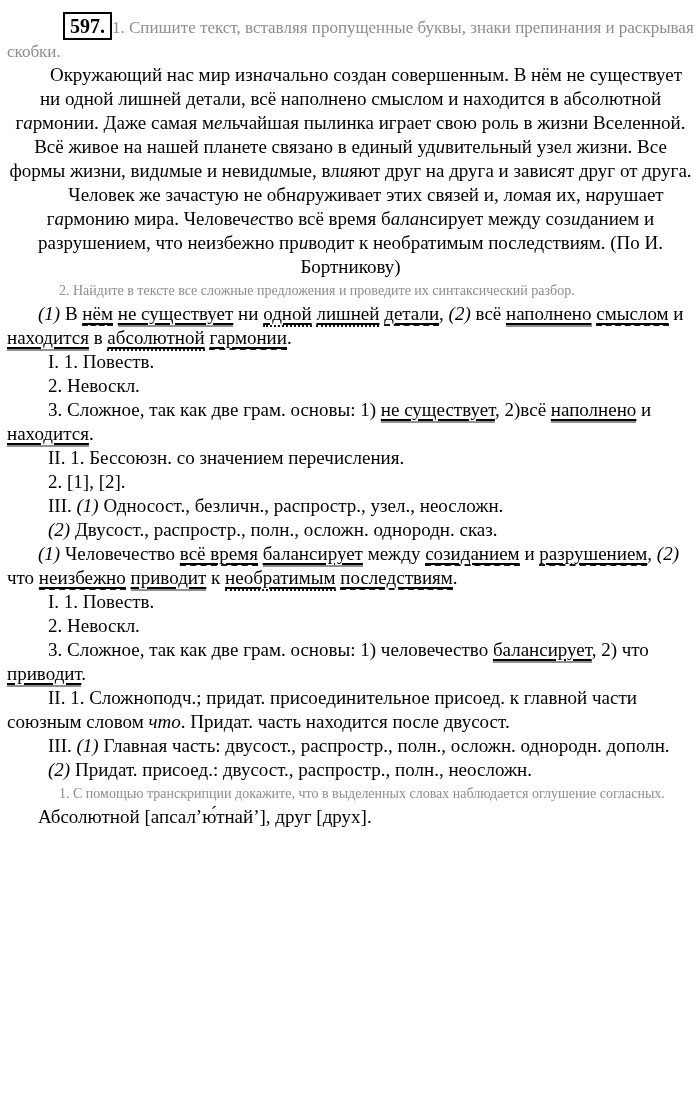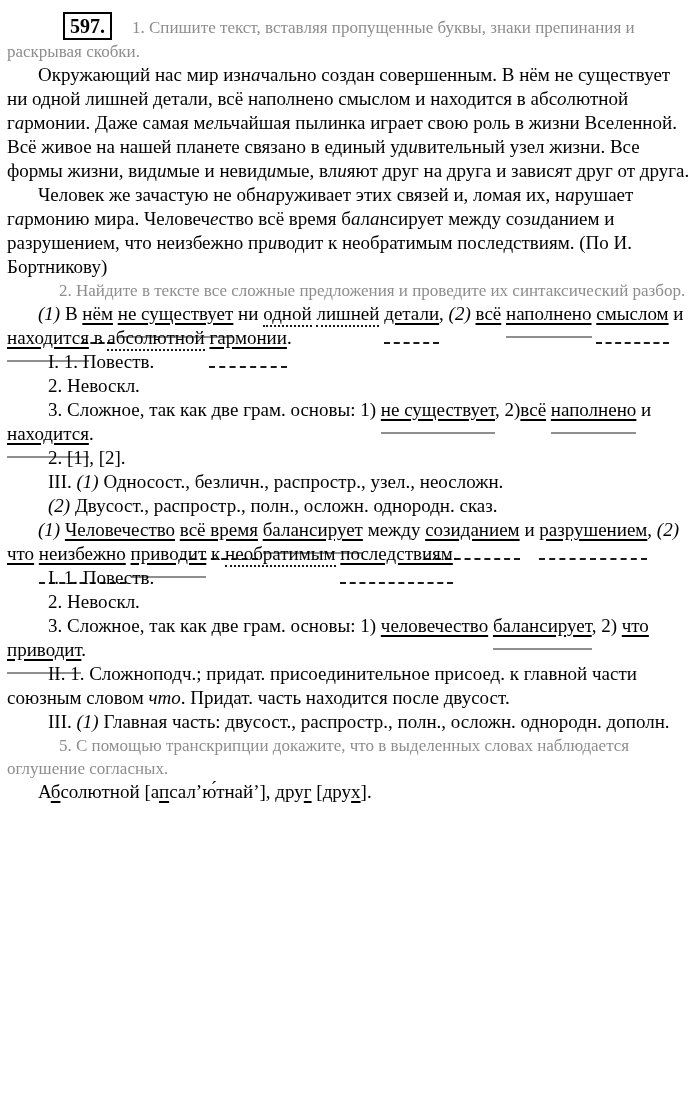--- a/index.html
+++ b/index.html
@@ -9,54 +9,56 @@
     box-sizing:border-box;
   }
   .doc{
     box-sizing:border-box;width:700px;height:1102px;
     padding:12px 6px 0 7px;
     font-size:19px;line-height:24px;
   }
   .doc p{margin:0;}
   
   .task1{color:#8d8d8d;font-size:17px;line-height:23px;text-indent:56px;margin-bottom:10px;}
-  .task{color:#8d8d8d;font-size:17px;line-height:23px;text-indent:52px;margin-bottom:6px;}
-  .para{text-indent:31px;margin-bottom:8px;text-align:left;}
+  .task{color:#8d8d8d;font-size:14px;line-height:23px;text-indent:52px;margin-bottom:6px;}
+  .para{text-indent:31px;margin-bottom:8px;text-align:center;}
   .sent{text-indent:31px;margin-bottom:8px;}
   .item{text-indent:41px;margin-bottom:8px;}
   
   .seg{white-space:pre-wrap;}
   .it{font-style:italic;}
-  .u{text-decoration:underline;text-underline-offset:3px;text-decoration-thickness:1.5px;}
-  .uu{text-decoration:underline;text-underline-offset:3px;text-decoration-thickness:1.5px;border-bottom:2px solid #8f8f8f;padding-bottom:12px;}
-  .ud{text-decoration:underline;text-underline-offset:3px;text-decoration-thickness:1.5px;border-bottom:2px dashed #1a1a1a;padding-bottom:18px;}
-  .ut{text-underline-offset:3px;text-decoration-thickness:1.5px;border-bottom:2px dotted #1a1a1a;padding-bottom:1px;margin-top:24px;}
+  .u{text-underline-offset:3px;text-decoration-thickness:1.5px;}
+  .uu{text-decoration:underline;text-underline-offset:3px;text-decoration-thickness:1.5px;border-bottom:2px solid #8f8f8f;padding-bottom:1px;}
+  .ud{text-decoration:underline;text-underline-offset:3px;text-decoration-thickness:1.5px;border-bottom:2px dashed #1a1a1a;padding-bottom:0;}
+  .ut{text-decoration:underline;text-underline-offset:3px;text-decoration-thickness:1.5px;border-bottom:2px dotted #1a1a1a;padding-bottom:1px;margin-top:24px;}
   .numbox{
-    display:inline-block;border:2px solid #000;padding:0 5px;margin-right:20px;
+    display:inline-block;border:2px solid #000;padding:0 5px;margin-right:0;
     font-weight:bold;color:#000;font-size:20px;line-height:24px;text-indent:0;
   }
 </style>
 </head>
 <body>
 
 <div class="doc">
   <div id="blocks-root">
       <p class="task1"><span class="numbox">597.</span><span class="seg">1. Спишите текст, вставляя пропущенные буквы, знаки препинания и раскрывая скобки.</span></p>
       <p class="para"><span class="seg">Окружающий нас мир изн</span><span class="seg it">а</span><span class="seg">чально создан совершенным. В нём не существует ни одной лишней детали, всё наполнено смыслом и находится в абс</span><span class="seg it">о</span><span class="seg">лютной г</span><span class="seg it">а</span><span class="seg">рмонии. Даже самая м</span><span class="seg it">е</span><span class="seg">льчайшая пылинка играет свою роль в жизни Вселенной. Всё живое на нашей планете связано в единый уд</span><span class="seg it">и</span><span class="seg">вительный узел жизни. Все формы жизни, вид</span><span class="seg it">и</span><span class="seg">мые и невид</span><span class="seg it">и</span><span class="seg">мые, вл</span><span class="seg it">и</span><span class="seg">яют друг на друга и завис</span><span class="seg it">я</span><span class="seg">т друг от друга.</span></p>
       <p class="para"><span class="seg">Человек же зачастую не обн</span><span class="seg it">а</span><span class="seg">руживает этих связей и, л</span><span class="seg it">о</span><span class="seg">мая их, н</span><span class="seg it">а</span><span class="seg">рушает г</span><span class="seg it">а</span><span class="seg">рмонию мира. Человеч</span><span class="seg it">е</span><span class="seg">ство всё время б</span><span class="seg it">а</span><span class="seg">л</span><span class="seg it">а</span><span class="seg">нсирует между соз</span><span class="seg it">и</span><span class="seg">данием и разрушением, что неизбежно пр</span><span class="seg it">и</span><span class="seg">водит к необратимым последствиям. (По И. Бортникову)</span></p>
       <p class="task"><span class="seg">2. Найдите в тексте все сложные предложения и проведите их синтаксический разбор.</span></p>
       <p class="sent"><span class="seg it">(1)</span><span class="seg"> В </span><span class="seg ud">нём</span><span class="seg"> </span><span class="seg uu">не существует</span><span class="seg"> ни </span><span class="seg ut">одной</span><span class="seg"> </span><span class="seg ut">лишней</span><span class="seg"> </span><span class="seg ud">детали</span><span class="seg">, </span><span class="seg it">(2)</span><span class="seg"> </span><span class="seg u">всё</span><span class="seg"> </span><span class="seg uu">наполнено</span><span class="seg"> </span><span class="seg ud">смыслом</span><span class="seg"> и </span><span class="seg uu">находится</span><span class="seg"> в </span><span class="seg ut">абсолютной</span><span class="seg"> </span><span class="seg ud">гармонии</span><span class="seg">.</span></p>
       <p class="item"><span class="seg">I. 1. Повеств.</span></p>
       <p class="item"><span class="seg">2. Невоскл.</span></p>
       <p class="item"><span class="seg">3. Сложное, так как две грам. основы: 1) </span><span class="seg uu">не существует</span><span class="seg">, 2)</span><span class="seg u">всё</span><span class="seg"> </span><span class="seg uu">наполнено</span><span class="seg"> и </span><span class="seg uu">находится</span><span class="seg">.</span></p>
+      <p class="item"><span class="seg">II. 1. Бессоюзн. со значением перечисления.</span></p>
       <p class="item"><span class="seg">2. [1], [2].</span></p>
       <p class="item"><span class="seg">III. </span><span class="seg it">(1)</span><span class="seg"> Односост., безличн., распростр., узел., неосложн.</span></p>
       <p class="item"><span class="seg it">(2)</span><span class="seg"> Двусост., распростр., полн., осложн. однородн. сказ.</span></p>
       <p class="sent"><span class="seg it">(1)</span><span class="seg"> </span><span class="seg u">Человечество</span><span class="seg"> </span><span class="seg ud">всё время</span><span class="seg"> </span><span class="seg uu">балансирует</span><span class="seg"> между </span><span class="seg ud">созиданием</span><span class="seg"> и </span><span class="seg ud">разрушением</span><span class="seg">, </span><span class="seg it">(2)</span><span class="seg"> </span><span class="seg u">что</span><span class="seg"> </span><span class="seg ud">неизбежно</span><span class="seg"> </span><span class="seg uu">приводит</span><span class="seg"> к </span><span class="seg ut">необратимым</span><span class="seg"> </span><span class="seg ud">последствиям</span><span class="seg">.</span></p>
       <p class="item"><span class="seg">I. 1. Повеств.</span></p>
       <p class="item"><span class="seg">2. Невоскл.</span></p>
       <p class="item"><span class="seg">3. Сложное, так как две грам. основы: 1) </span><span class="seg u">человечество</span><span class="seg"> </span><span class="seg uu">балансирует</span><span class="seg">, 2) </span><span class="seg u">что</span><span class="seg"> </span><span class="seg uu">приводит</span><span class="seg">.</span></p>
       <p class="item"><span class="seg">II. 1. Сложноподч.; придат. присоединительное присоед. к главной части союзным словом </span><span class="seg it">что</span><span class="seg">. Придат. часть находится после двусост.</span></p>
       <p class="item"><span class="seg">III. </span><span class="seg it">(1)</span><span class="seg"> Главная часть: двусост., распростр., полн., осложн. однородн. дополн.</span></p>
-      <p class="task"><span class="seg">5. С помощью транскрипции докажите, что в выделенных словах наблюдается оглушение согласных.</span></p>
+      <p class="item"><span class="seg it">(2)</span><span class="seg"> Придат. присоед.: двусост., распростр., полн., неосложн.</span></p>
+      <p class="task"><span class="seg">1. С помощью транскрипции докажите, что в выделенных словах наблюдается оглушение согласных.</span></p>
       <p class="sent"><span class="seg">А</span><span class="seg u">б</span><span class="seg">солютной [а</span><span class="seg u">п</span><span class="seg">сал’ю́тнай’], дру</span><span class="seg u">г</span><span class="seg"> [дру</span><span class="seg u">х</span><span class="seg">].</span></p>
     </div>
 </div>
 
 </body></html>

